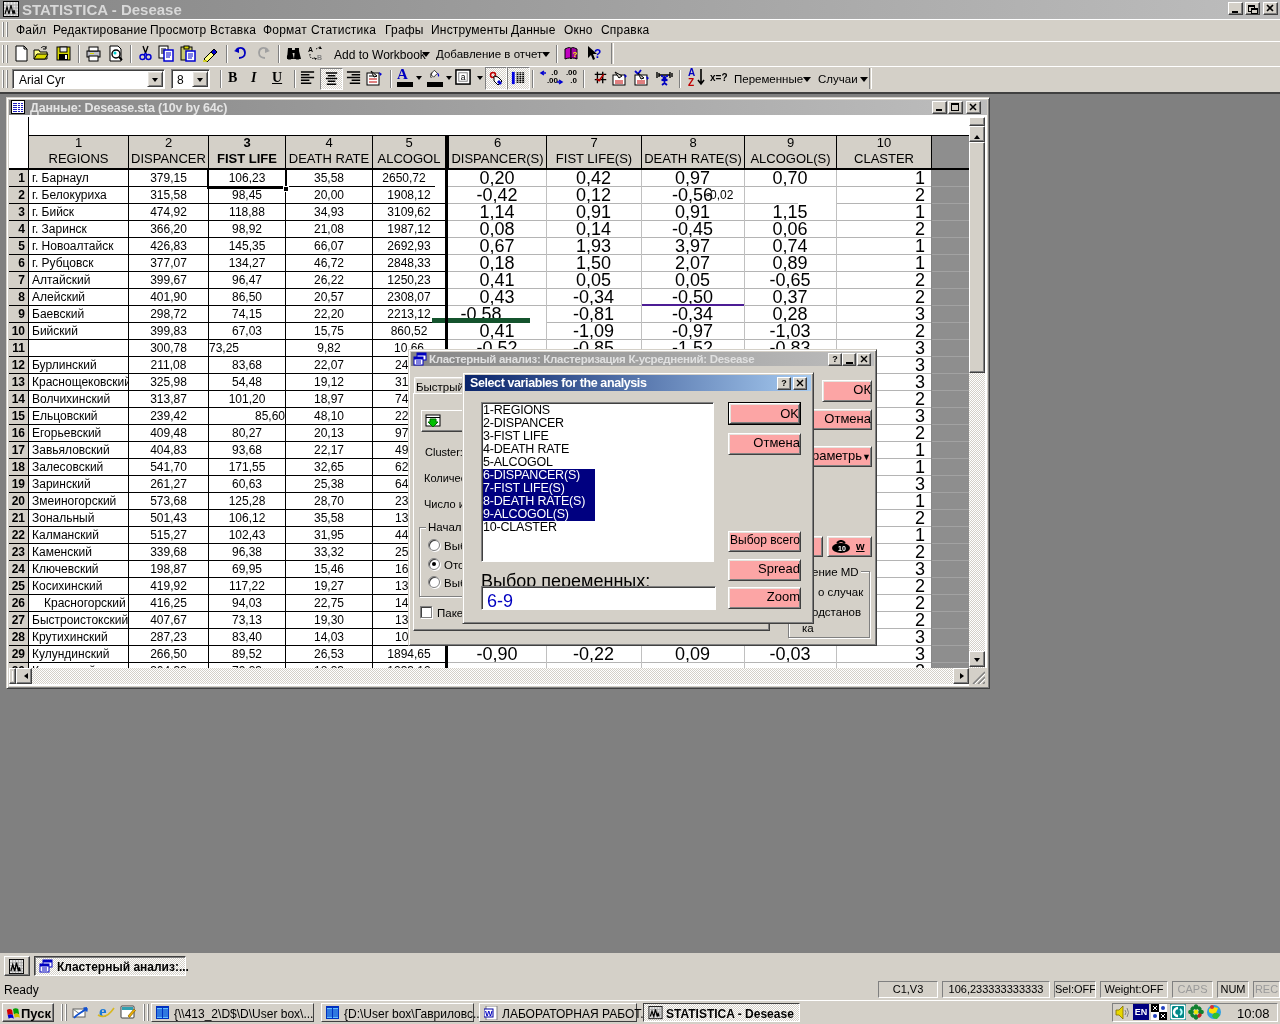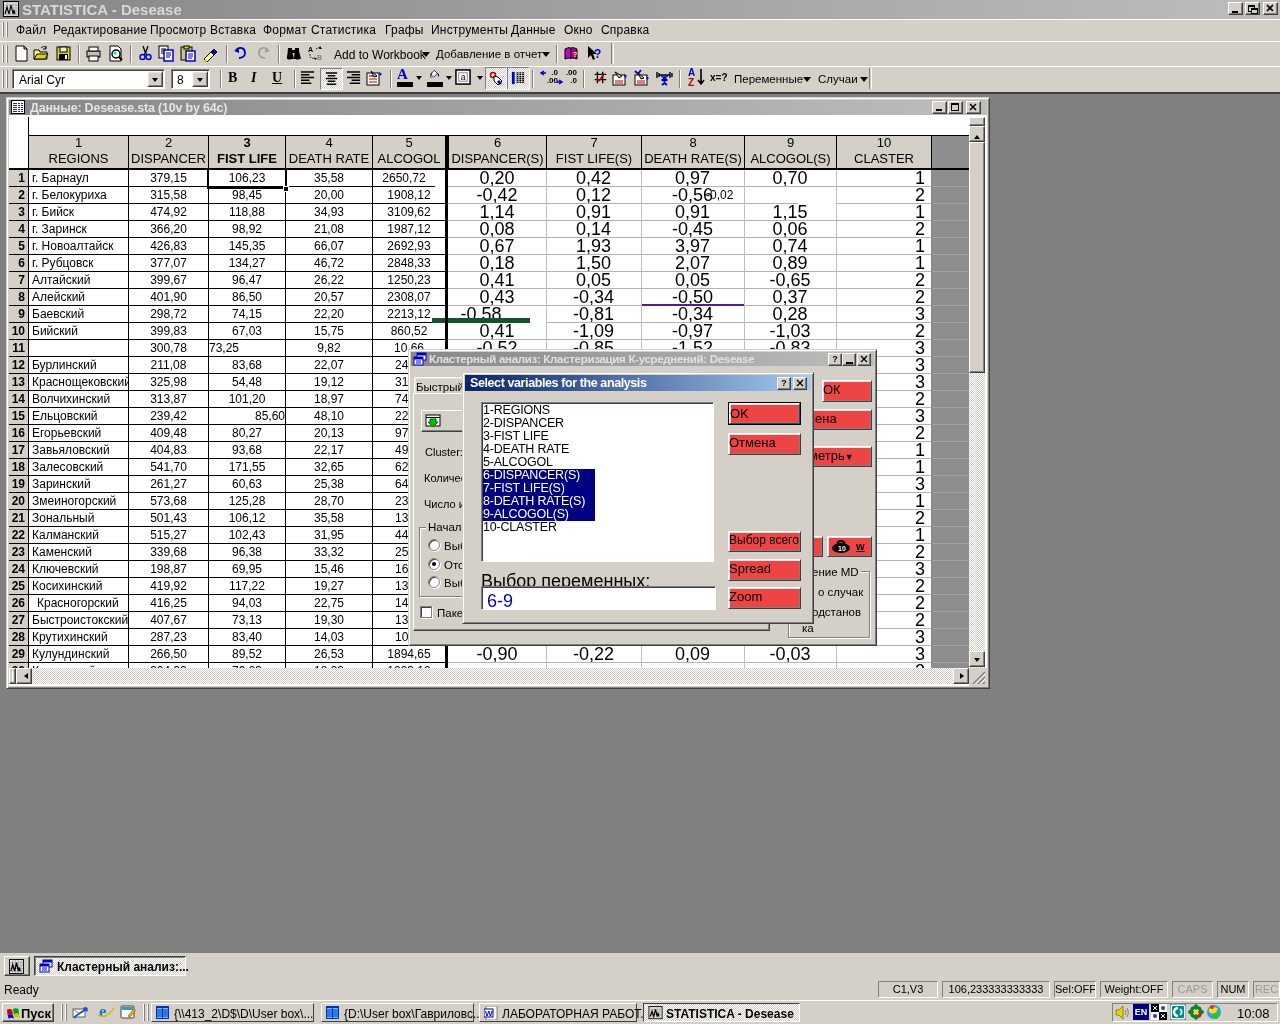--- a/index.html
+++ b/index.html
@@ -19,23 +19,23 @@
 .grad-in{background:linear-gradient(90deg,#878787,#bdbdbd)}
 .grad-ac{background:linear-gradient(90deg,#0a246a,#a6caf0)}
 .sbtn{position:absolute;width:14px;height:13px;background:#d4d0c8;
  border:1px solid;border-color:#fff #404040 #404040 #fff;
  box-shadow:inset -1px -1px 0 #808080;
  font:bold 9px "Liberation Sans",sans-serif;text-align:center;line-height:11px;color:#000}
 .sep{position:absolute;width:2px;border-left:1px solid #808080;border-right:1px solid #fff}
 .grip{position:absolute;width:7px;background:linear-gradient(90deg,#fff 0,#fff 1px,#808080 1px,#808080 2px,rgba(0,0,0,0) 2px,rgba(0,0,0,0) 4px,#fff 4px,#fff 5px,#808080 5px,#808080 6px,rgba(0,0,0,0) 6px)}
 .t12{font-size:12px}.t13{font-size:18px}
 .cell{position:absolute;overflow:hidden;white-space:nowrap}
-.btn{position:absolute;background:#ef4444;border:1px solid;border-color:#ffffff #404040 #404040 #ffffff;
+.btn{position:absolute;background:#fca5a5;border:1px solid;border-color:#ffffff #404040 #404040 #ffffff;
  box-shadow:inset 1px 1px 0 #e6e3de,inset -1px -1px 0 #808080;
- text-align:left;color:#000;font-family:"Liberation Sans",sans-serif}
+ text-align:right;color:#000;font-family:"Liberation Sans",sans-serif}
 svg{display:block}
 </style></head>
 <body>
 
 <div class="ab face" style="left:0;top:0;width:1280px;height:1000px"></div>
 <div class="ab grad-in" style="left:0;top:0;width:1280px;height:19px"></div>
 <svg class="ab" style="left:3px;top:1px" width="16" height="16" viewBox="0 0 16 16">
 <rect x="0" y="0" width="16" height="16" fill="#000"></rect>
 <rect x="1" y="1" width="14" height="14" fill="#e8e8e8"></rect>
 <path d="M1 4h14M1 7h14M1 10h14M1 13h14M4 1v14M7 1v14M10 1v14M13 1v14" stroke="#aaa" stroke-width="1"></path>
@@ -629,21 +629,21 @@
 <div class="cell t12" style="left:276px;top:408px;width:87px;height:17px;border-left:1px solid #000;border-bottom:1px solid #000;text-align:center;line-height:16px;color:#000">19,27</div>
 <div class="cell t12" style="left:363px;top:408px;width:73px;height:17px;border-left:1px solid #000;border-bottom:1px solid #000;text-align:left;padding-left:22px;line-height:16px;color:#000">1333,12</div>
 <div class="ab" style="left:0;top:424px;width:119px;height:1px;background:#000"></div>
 <div class="cell" style="left:439px;top:408px;width:98px;height:17px;border-bottom:1px solid #b4b4b4;text-align:center;font-size:18px;line-height:17px;color:#000"></div>
 <div class="cell" style="left:537px;top:408px;width:95px;height:17px;border-bottom:1px solid #b4b4b4;text-align:center;font-size:18px;line-height:17px;color:#000"></div>
 <div class="cell" style="left:632px;top:408px;width:103px;height:17px;border-bottom:1px solid #b4b4b4;text-align:center;font-size:18px;line-height:17px;color:#000"></div>
 <div class="cell" style="left:735px;top:408px;width:92px;height:17px;border-bottom:1px solid #b4b4b4;text-align:center;font-size:18px;line-height:17px;color:#000"></div>
 <div class="cell" style="left:827px;top:408px;width:95px;height:17px;border-bottom:1px solid #b4b4b4;text-align:right;font-size:18px;line-height:17px;padding-right:6px;color:#000">2</div>
 <div class="ab" style="left:922px;top:424px;width:38px;height:1px;background:#a2a2a2"></div>
 <div class="cell" style="left:0;top:425px;width:19px;height:17px;background:#d4d0c8;border-bottom:1px solid #000;font-size:12px;font-weight:bold;text-align:right;line-height:16px;padding-right:3px;color:#000">26</div>
-<div class="cell t12" style="left:20px;top:425px;width:99px;height:17px;line-height:16px;padding-left:8px;color:#000">Красногорский</div>
+<div class="cell t12" style="left:20px;top:425px;width:99px;height:17px;line-height:16px;padding-left:15px;color:#000">Красногорский</div>
 <div class="cell t12" style="left:119px;top:425px;width:80px;height:17px;border-left:1px solid #000;border-bottom:1px solid #000;text-align:center;line-height:16px;color:#000">416,25</div>
 <div class="cell t12" style="left:199px;top:425px;width:77px;height:17px;border-left:1px solid #000;border-bottom:1px solid #000;text-align:center;line-height:16px;color:#000">94,03</div>
 <div class="cell t12" style="left:276px;top:425px;width:87px;height:17px;border-left:1px solid #000;border-bottom:1px solid #000;text-align:center;line-height:16px;color:#000">22,75</div>
 <div class="cell t12" style="left:363px;top:425px;width:73px;height:17px;border-left:1px solid #000;border-bottom:1px solid #000;text-align:left;padding-left:22px;line-height:16px;color:#000">1433,12</div>
 <div class="ab" style="left:0;top:441px;width:119px;height:1px;background:#000"></div>
 <div class="cell" style="left:439px;top:425px;width:98px;height:17px;border-bottom:1px solid #b4b4b4;text-align:center;font-size:18px;line-height:17px;color:#000"></div>
 <div class="cell" style="left:537px;top:425px;width:95px;height:17px;border-bottom:1px solid #b4b4b4;text-align:center;font-size:18px;line-height:17px;color:#000"></div>
 <div class="cell" style="left:632px;top:425px;width:103px;height:17px;border-bottom:1px solid #b4b4b4;text-align:center;font-size:18px;line-height:17px;color:#000"></div>
 <div class="cell" style="left:735px;top:425px;width:92px;height:17px;border-bottom:1px solid #b4b4b4;text-align:center;font-size:18px;line-height:17px;color:#000"></div>
 <div class="cell" style="left:827px;top:425px;width:95px;height:17px;border-bottom:1px solid #b4b4b4;text-align:right;font-size:18px;line-height:17px;padding-right:6px;color:#000">2</div>

